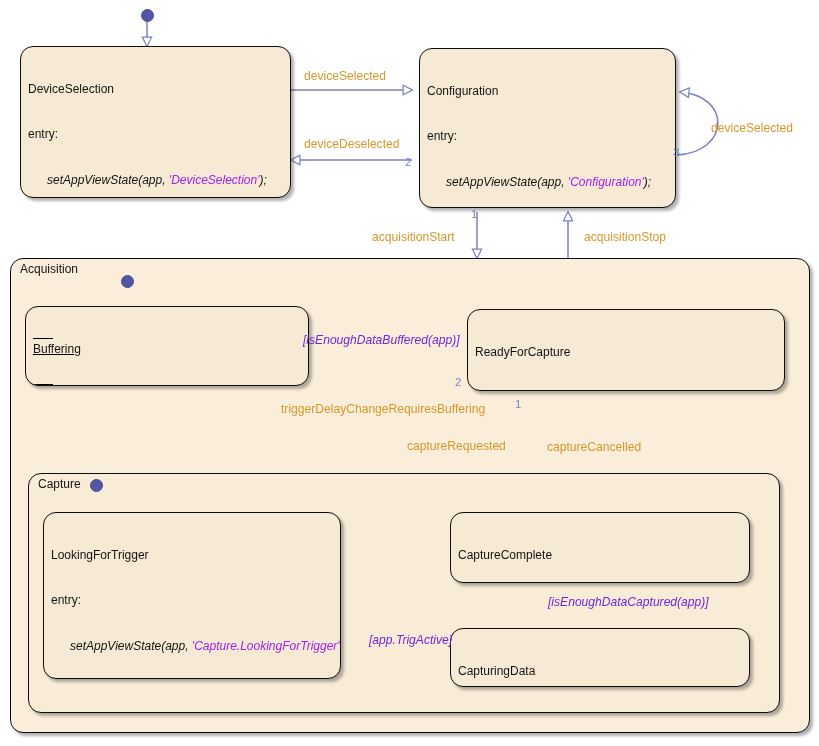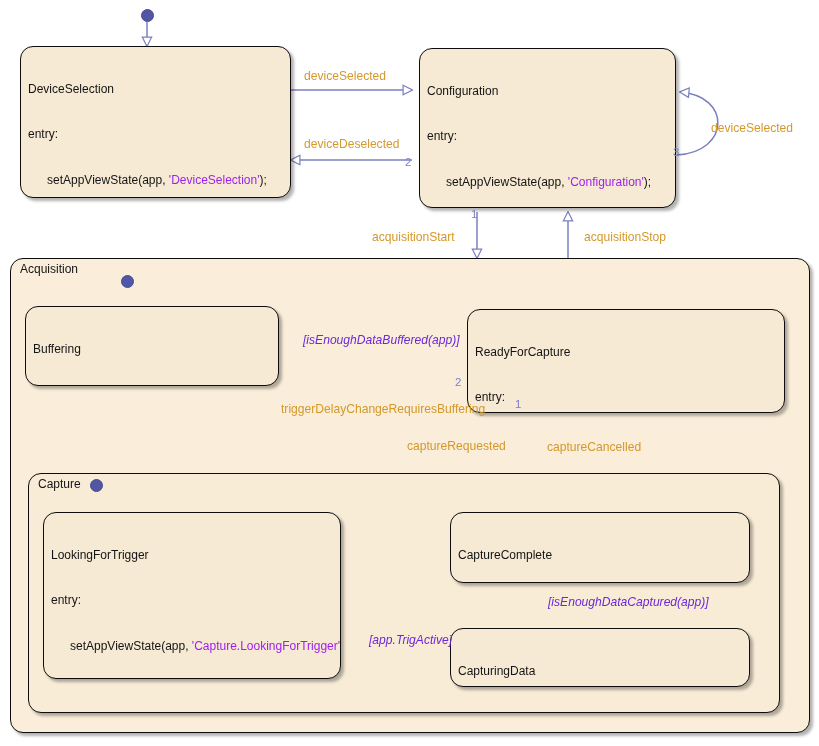--- a/index.html
+++ b/index.html
@@ -66,21 +66,21 @@
     top: 3px;
     font-size: 12px;
     line-height: 15.3px;
     color: #141414;
     white-space: pre;
   }
   .state-name {
     display: block;
   }
   .str { color: #a020f0; }
-  .ind1 { display: block; padding-left: 19px; }
+  .ind1 { display: block; padding-left: 19px; font-style: italic; }
 
   
   .junction {
     position: absolute;
     width: 13px;
     height: 13px;
     border-radius: 50%;
     background: #5257a3;
     border: 1px solid #464b95;
     box-sizing: border-box;
@@ -159,29 +159,29 @@
       <span class="state-name">Configuration</span>
       <span class="state-name">entry:</span>
       <span class="ind1"><span>setAppViewState(app, </span><span class="str">'Configuration'</span><span>);</span></span>
     </div>
   </div>
 
   <div class="region" style="left:10px; top:258px; width:800px; height:475px;">
     <span class="region-label">Acquisition</span>
   </div>
 
-  <div class="state" style="left:25px; top:306px; width:254px; height:80px;">
+  <div class="state" style="left:25px; top:306px; width:284px; height:80px;text-decoration:underline;">
     <div class="state-body">
       <span class="state-name">Buffering</span>
       
       
     </div>
   </div>
 
-  <div class="state" style="left:467px; top:309px; width:318px; height:104px;">
+  <div class="state" style="left:467px; top:309px; width:318px; height:82px;">
     <div class="state-body">
       <span class="state-name">ReadyForCapture</span>
       <span class="state-name">entry:</span>
       
     </div>
   </div>
 
   <div class="subregion" style="left:28px; top:473px; width:752px; height:240px;">
     <span class="subregion-label">Capture</span>
   </div>

